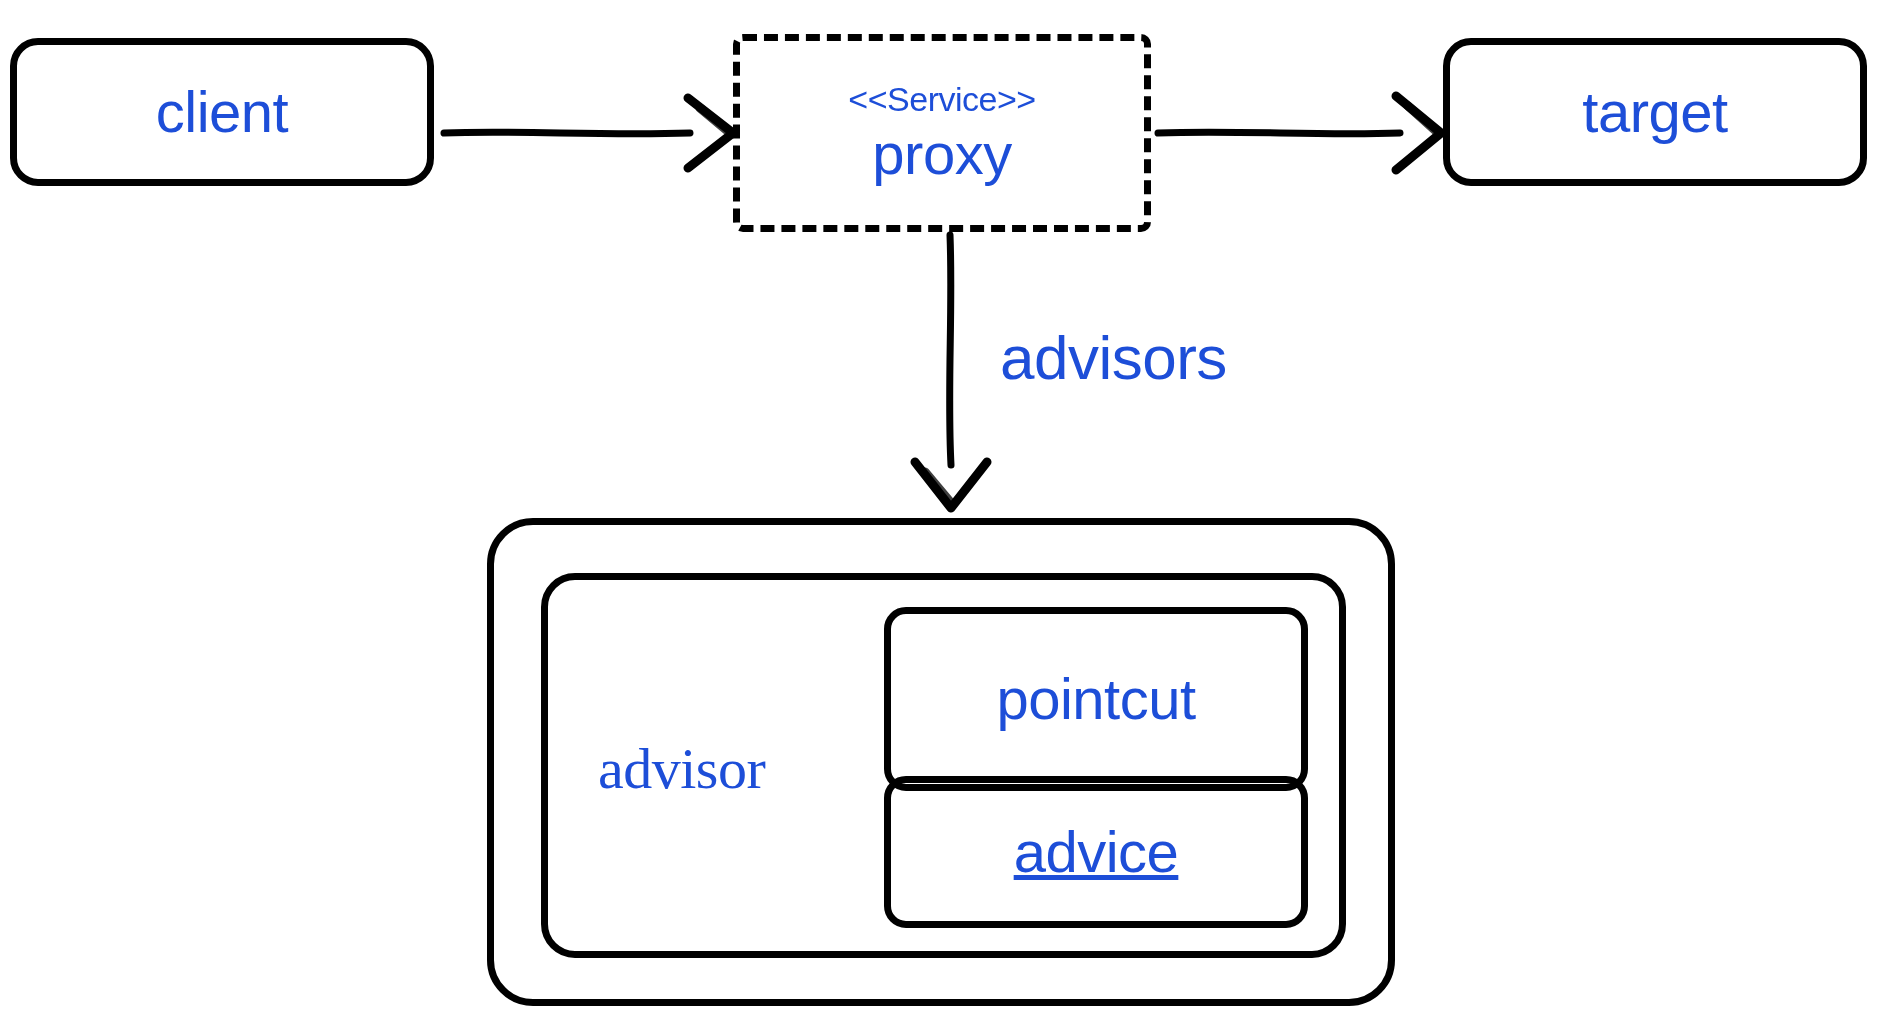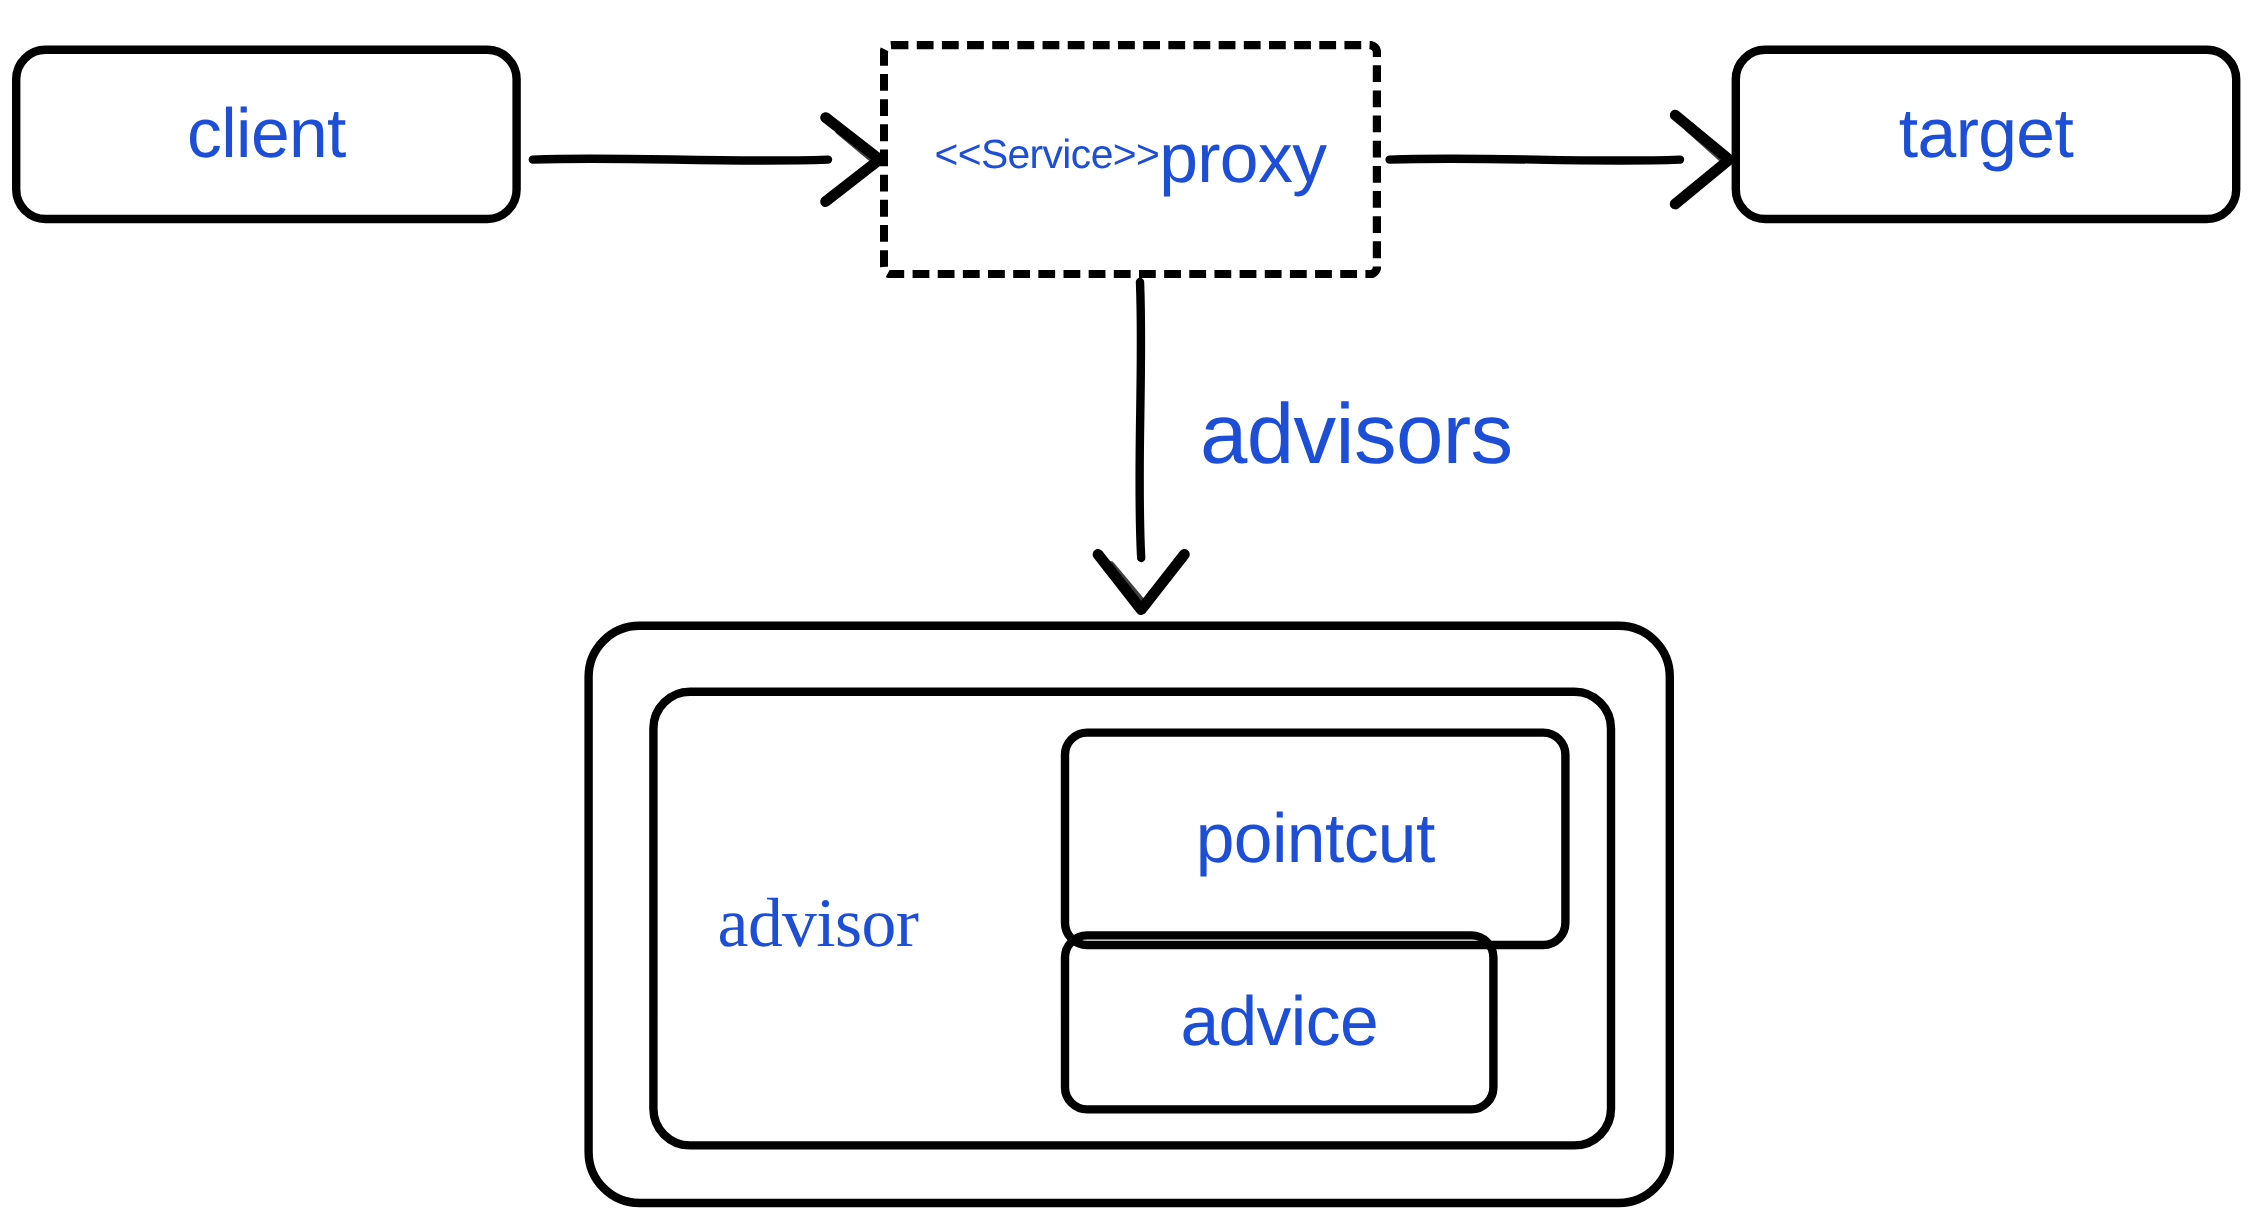--- a/index.html
+++ b/index.html
@@ -41,34 +41,34 @@
   }
   .stereo {
     font-size: 34px;
     line-height: 1.1;
     display: block;
     margin-bottom: 6px;
     letter-spacing: -0.5px;
   }
   .proxy-text {
     display: flex;
-    flex-direction: row;
+    flex-direction: column;
     align-items: center;
     justify-content: center;
   }
   .plain-label {
     position: absolute;
     font-size: 58px;
     letter-spacing: -0.5px;
     white-space: nowrap;
     font-family: Liberation Serif, serif;
   }
   .edge-label {
     position: absolute;
-    font-size: 71px;
+    font-size: 62px;
     letter-spacing: -0.5px;
     white-space: nowrap;
   }
   svg.arrows {
     position: absolute;
     left: 0;
     top: 0;
     width: 1878px;
     height: 1024px;
     pointer-events: none;
@@ -134,20 +134,20 @@
   <div class="node node-solid" style="left:487px; top:518px; width:908px; height:488px; border-radius:46px; display:block;">
 
     <div class="node node-solid" style="left:47px; top:48px; width:805px; height:385px; border-radius:34px; display:block;">
 
       <div class="plain-label" style="left:50px; top:155px;">advisor</div>
 
       <div class="node node-solid" style="left:336px; top:27px; width:424px; height:184px; border-radius:22px;">
         <span class="node-label">pointcut</span>
       </div>
 
-      <div class="node node-solid" style="left:336px; top:196px; width:364px; height:152px; border-radius:22px;">
+      <div class="node node-solid" style="left:336px; top:196px; width:424px; height:152px; border-radius:22px;text-decoration:underline;">
         <span class="node-label">advice</span>
       </div>
 
     </div>
   </div>
 
 </div>
 
 </body></html>

